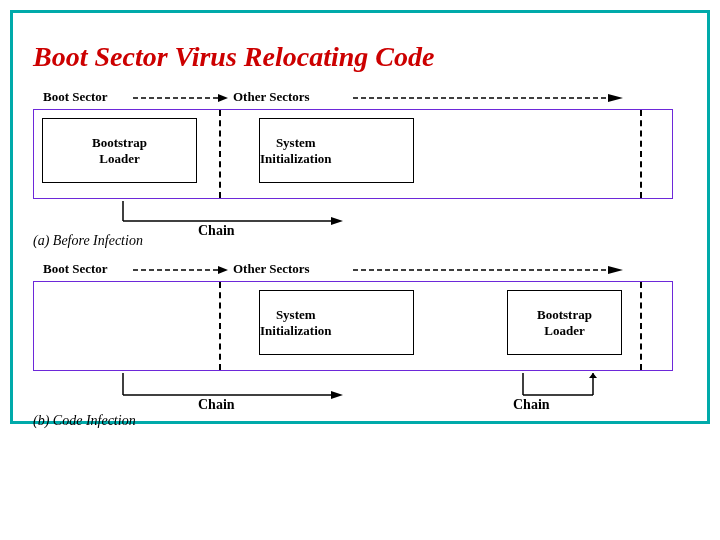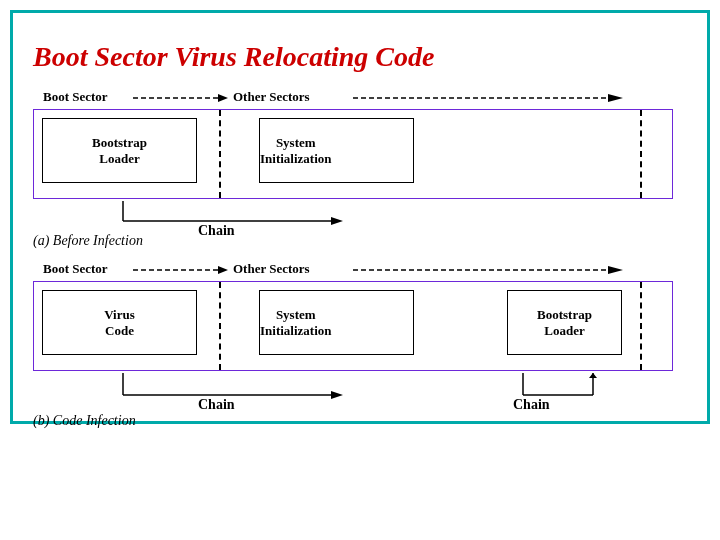--- a/index.html
+++ b/index.html
@@ -202,23 +202,20 @@
         <polygon points="185,7 195,11 185,15" fill="#000"></polygon>
         <line x1="320" y1="11" x2="580" y2="11" stroke="#000" stroke-width="1.5" stroke-dasharray="5,3"></line>
         <polygon points="575,7 590,11 575,15" fill="#000"></polygon>
       </svg>
     </div>
 
     <div class="diagram">
       <div class="dashed-separator"></div>
       <div class="dashed-right"></div>
 
-      <div class="inner-box">
-        <span>Virus<br>Code</span>
-      </div>
 
       <div class="sysint-box">
         <span>System<br>Initialization</span>
       </div>
 
       <div class="bootstrap-right-box">
         <span>Bootstrap<br>Loader</span>
       </div>
     </div>
 

